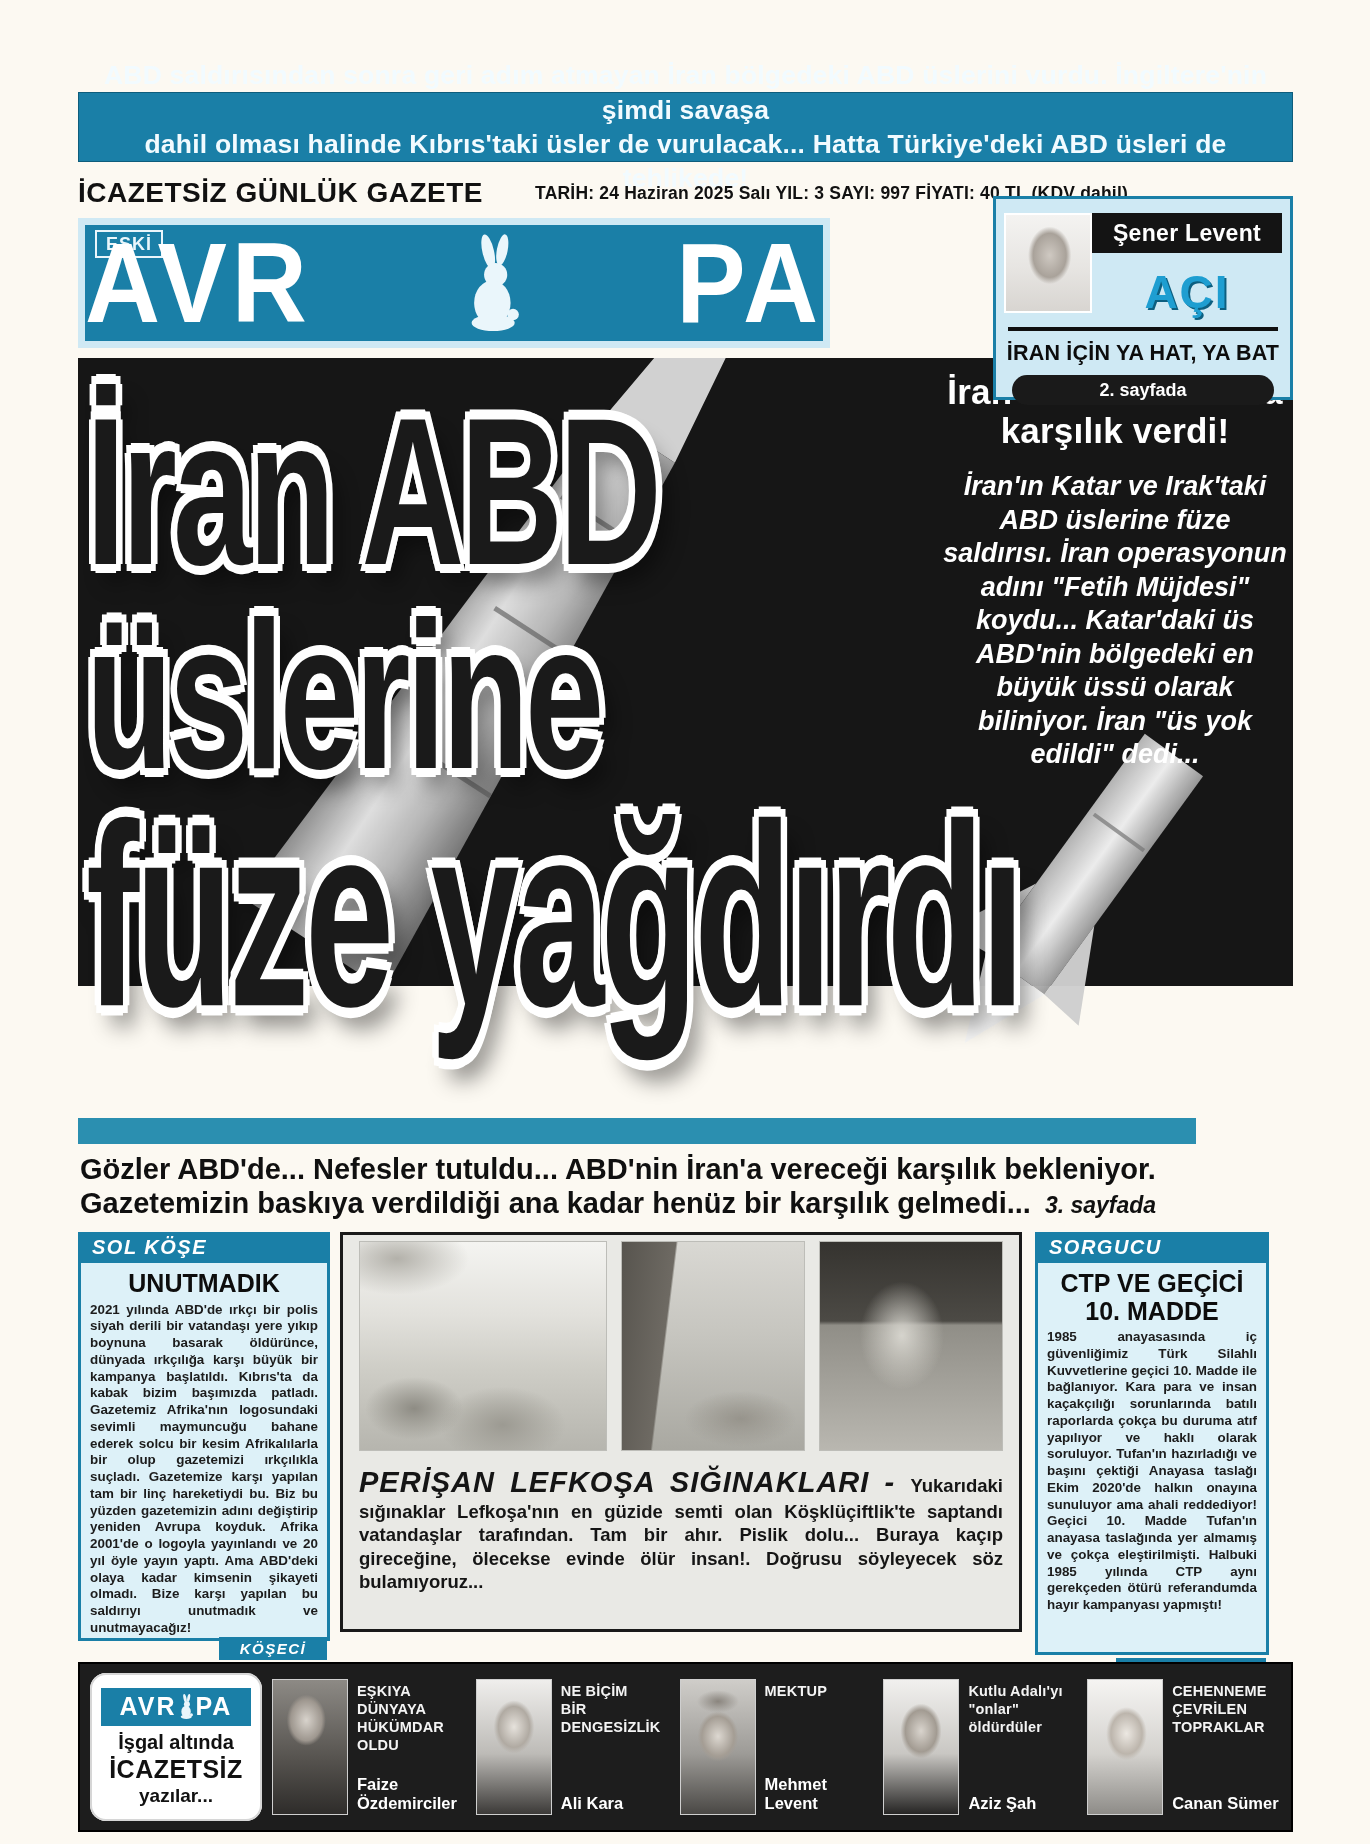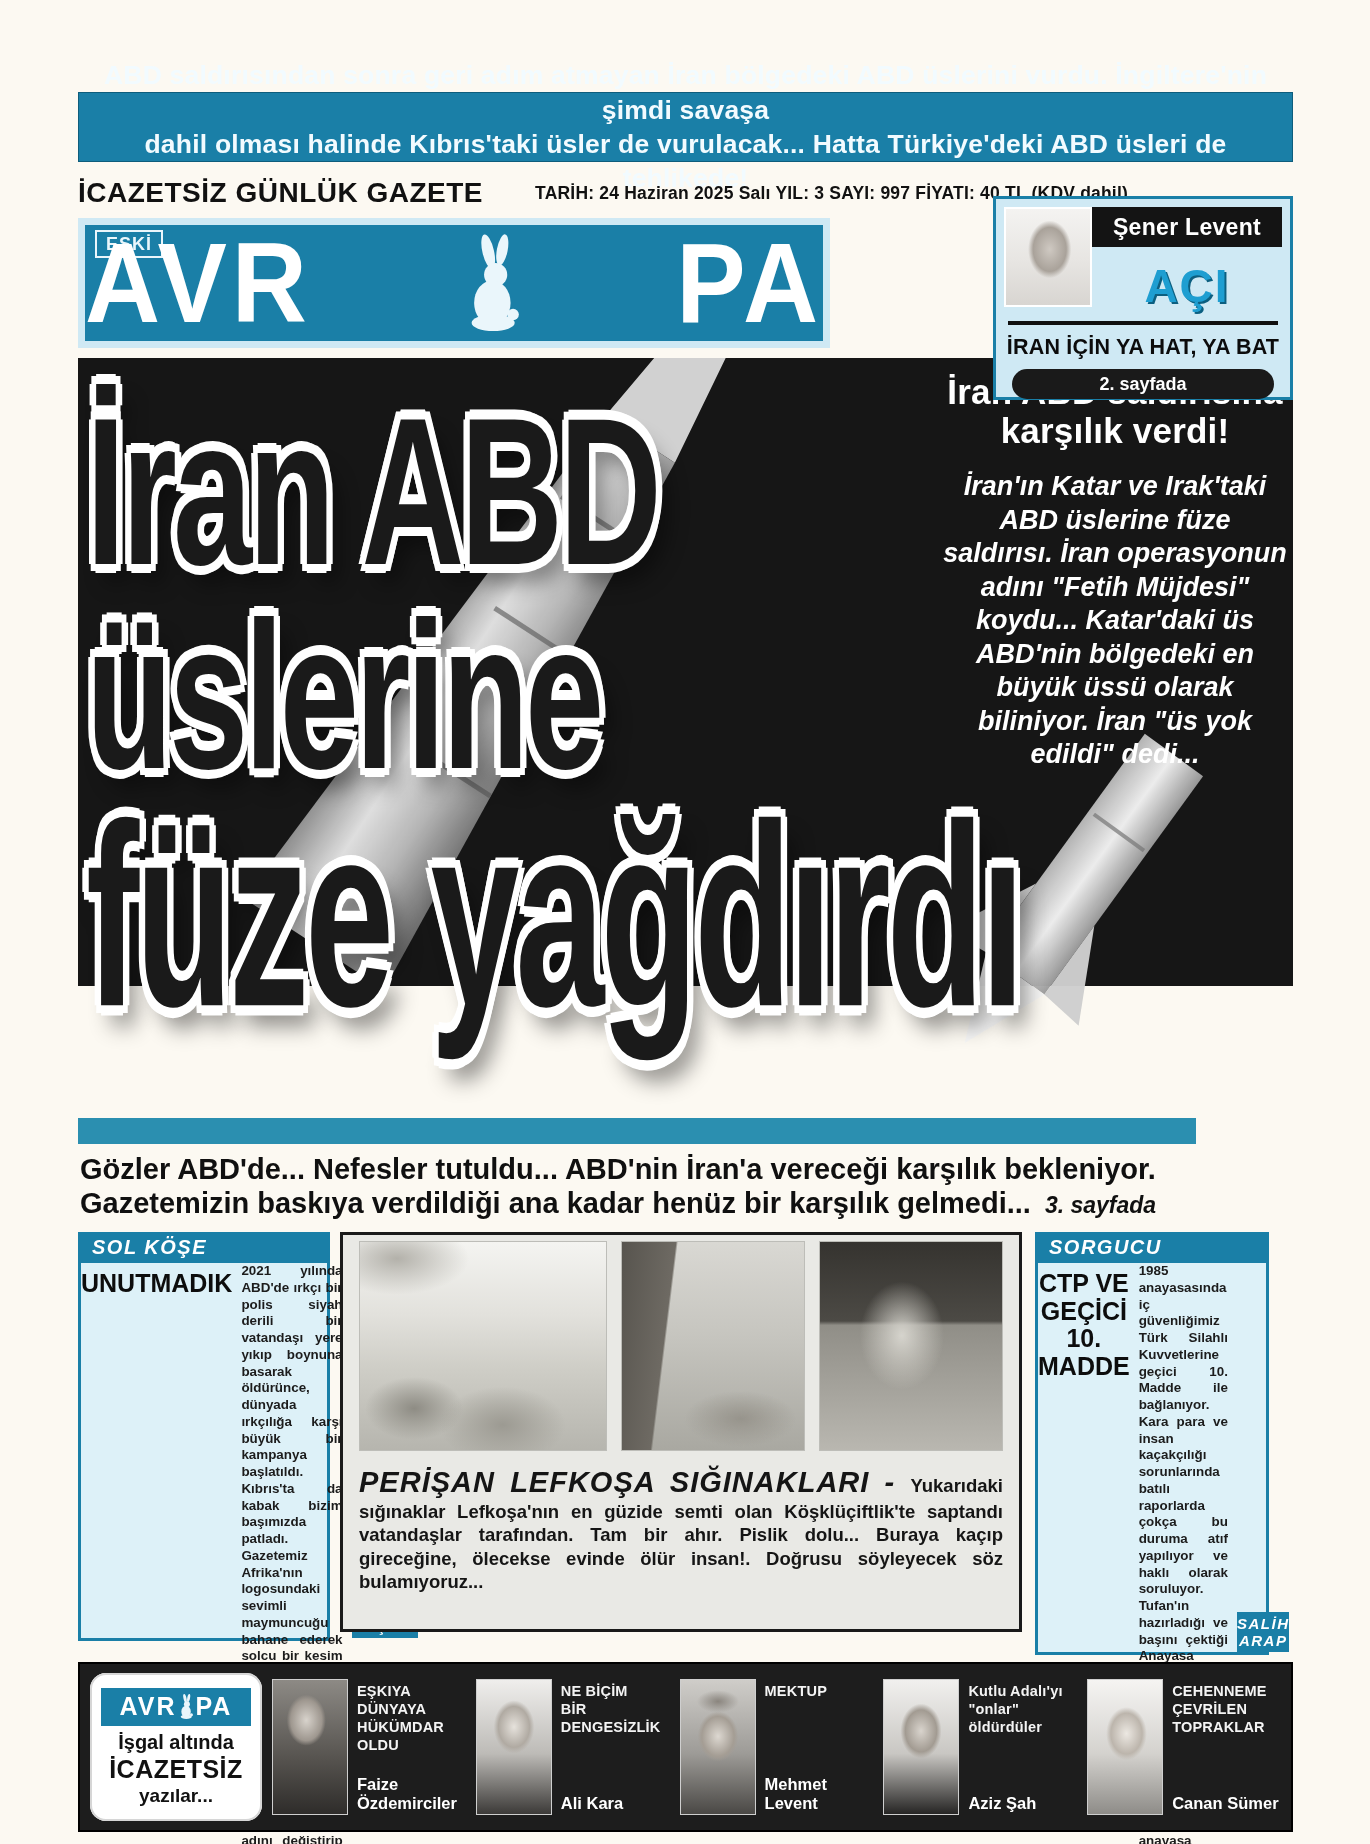--- a/index.html
+++ b/index.html
@@ -32,21 +32,21 @@
     display:flex;align-items:center;justify-content:space-between;gap:0;}
   #eski-tag{position:absolute;top:5px;left:10px;border:2px solid #eaf6fb;color:#eaf6fb;
     font-weight:bold;font-size:18px;padding:0 9px;line-height:24px;letter-spacing:1px;}
   .logo-letters{color:#fff;font-weight:bold;font-size:104px;letter-spacing:5px;
     transform:scaleY(1.08);line-height:1;}
   .rabbit-lg{width:58px;height:104px;color:#eaf6fb;margin:0 2px;}
 
   
   #aci-box{left:993px;top:196px;width:300px;height:204px;background:#cfe9f4;
     border:3px solid #1a7fa7;box-sizing:border-box;z-index:5;}
-  .aci-head{display:flex;margin:8px 8px 0 8px;}
+  .aci-head{display:flex;margin:14px 8px 0 8px;}
   .aci-photo{width:84px;height:96px;border:2px solid #fff;flex:none;
     background:
       radial-gradient(30px 40px at 52% 42%,#cfc9c2 0%,#a9a29a 55%,rgba(0,0,0,0) 72%),
       linear-gradient(180deg,#f4f3f1 0%,#e7e5e2 55%,#d8d5d1 100%);}
   .aci-headright{flex:1;display:flex;flex-direction:column;}
   .aci-namebar{background:#141414;color:#fff;font-weight:bold;font-size:23px;
     height:40px;display:flex;align-items:center;justify-content:center;letter-spacing:.3px;}
   .aci-title{color:#1e9ed1;font-weight:bold;font-size:46px;text-align:center;margin-top:12px;
     text-shadow:2px 2px 0 #0c5f80;letter-spacing:2px;}
   .aci-rule{height:4px;background:#101010;margin:8px 12px 0 12px;}
@@ -73,21 +73,21 @@
   #hero-tealbar{position:absolute;left:0;bottom:0;width:1118px;height:26px;background:#2b8fb0;}
 
   
   #subhead{left:80px;top:1152px;width:1210px;font-weight:bold;font-size:29px;color:#101010;line-height:1.18;}
   #subhead .pageref{font-weight:bold;font-style:italic;font-size:23px;margin-left:14px;}
 
   
   .kicker{background:#1a7fa7;color:#fff;font-weight:bold;font-style:italic;font-size:20px;
     letter-spacing:1.5px;padding:4px 0 4px 14px;}
   .sidebox{background:#ddf1f8;border:3px solid #1a7fa7;border-top:none;box-sizing:border-box;
-    display:flex;flex-direction:row;}
+    display:flex;flex-direction:column;}
   .sidetitle{font-weight:bold;font-size:25px;color:#0d0d0d;text-align:center;margin:7px 0 4px 0;white-space:pre-line;line-height:1.1;}
   .sidebody{font-weight:bold;font-size:13.4px;color:#1c1c1c;text-align:justify;line-height:1.25;
     padding:0 9px;flex:1;}
   .sidelabel{background:#1a7fa7;color:#fff;font-weight:bold;font-style:italic;font-size:15px;
     letter-spacing:1.5px;text-align:center;padding:3px 0;align-self:flex-end;}
   #solkose{left:78px;top:1232px;width:252px;}
   #solkose .sidebox{height:378px;}
   #solkose .sidelabel{width:108px;}
   #sorgucu{left:1035px;top:1232px;width:234px;}
   #sorgucu .sidebox{height:392px;}

